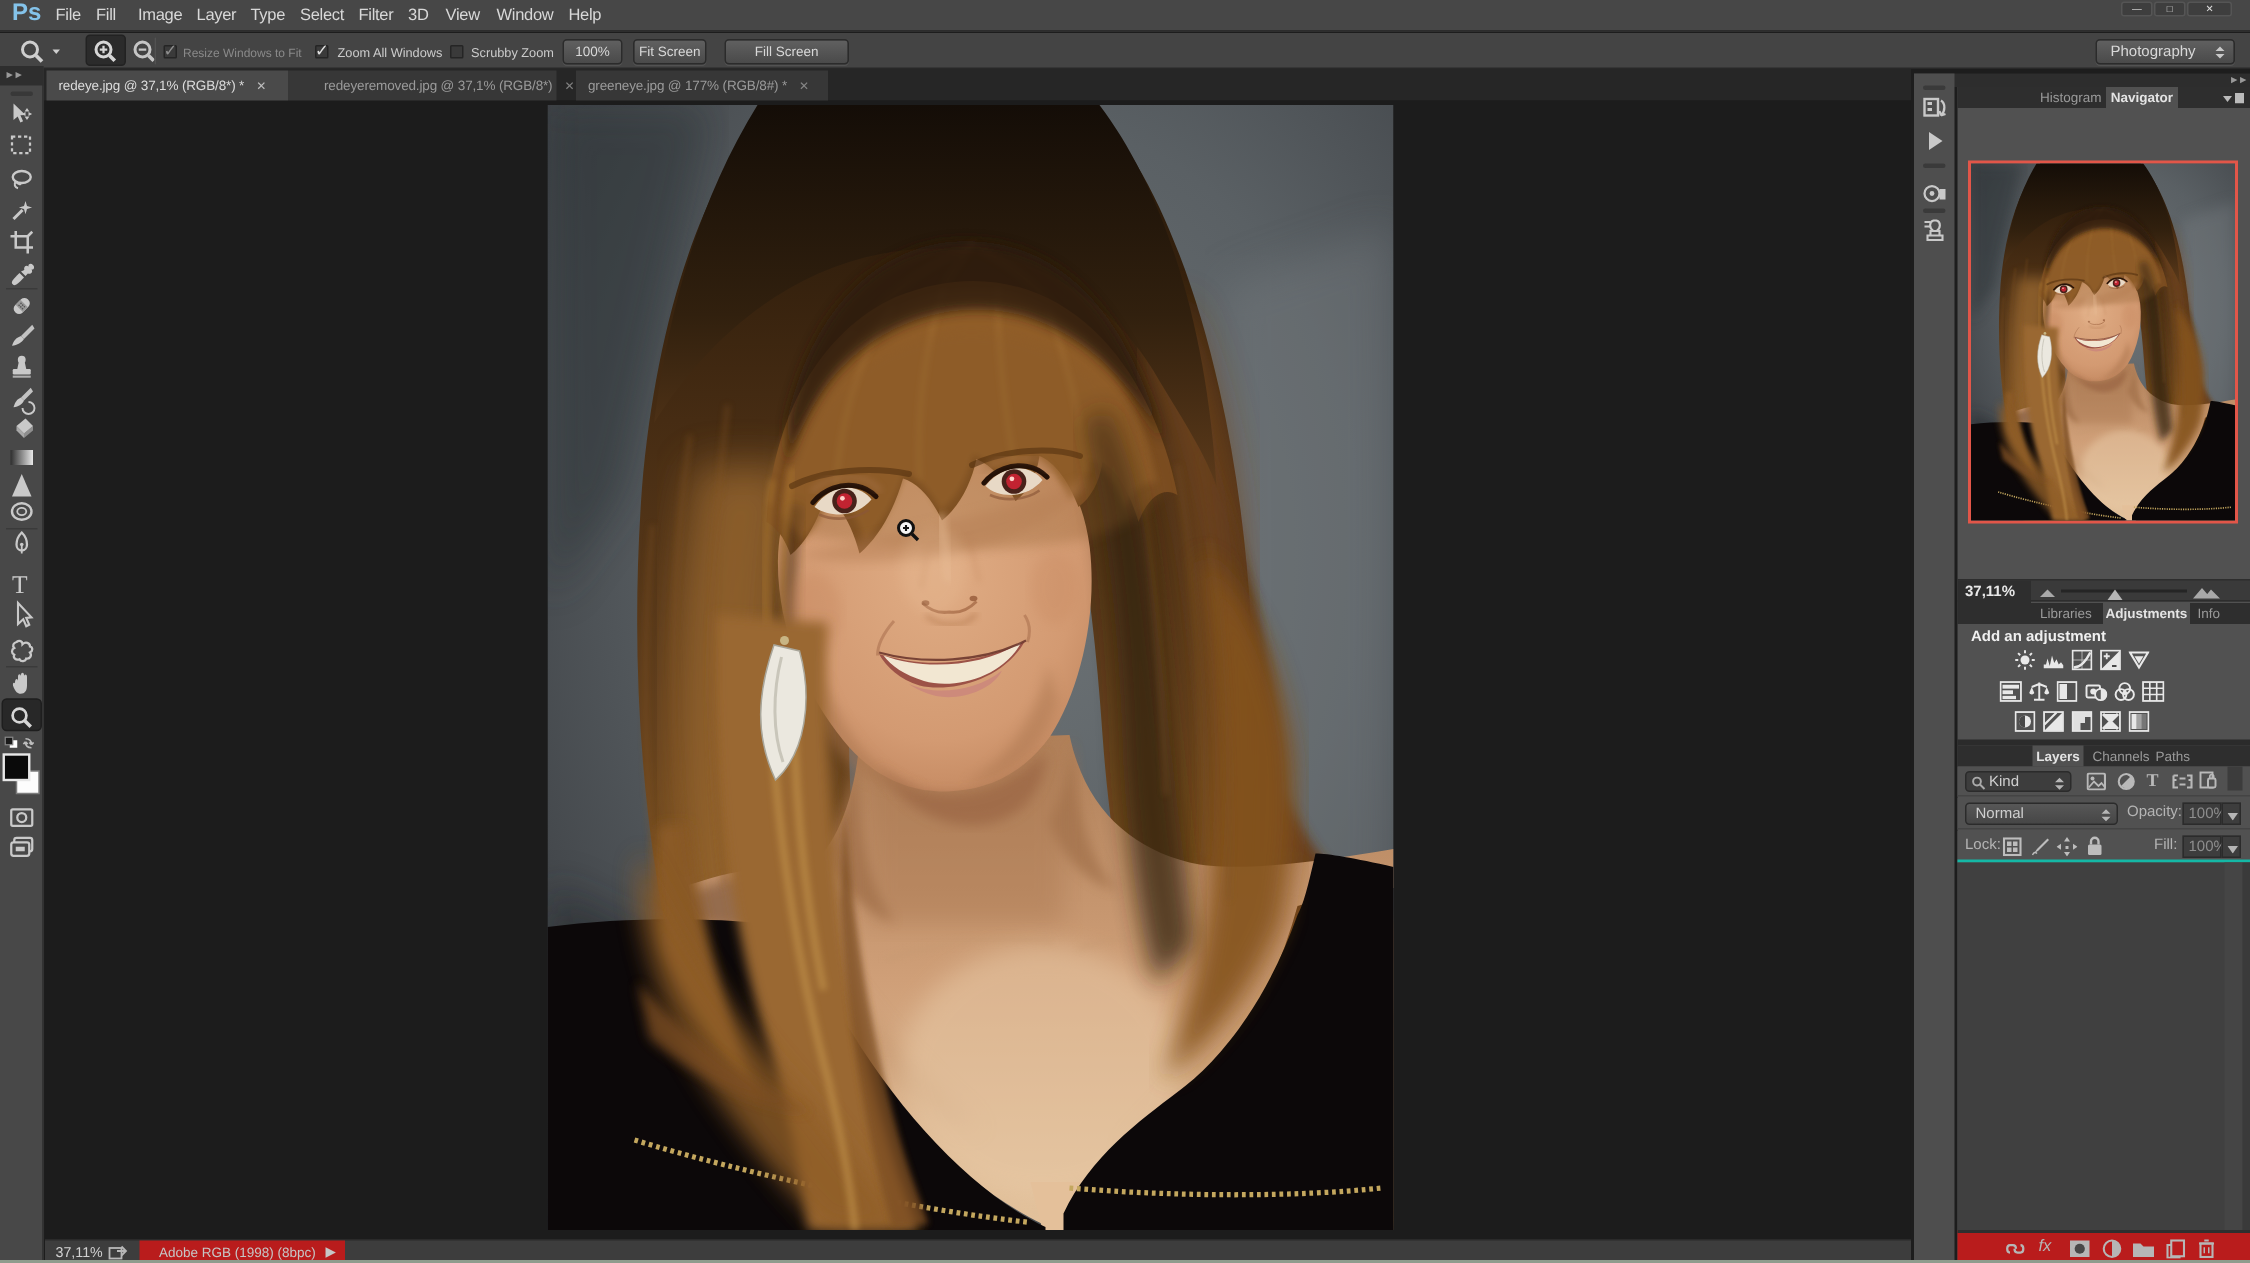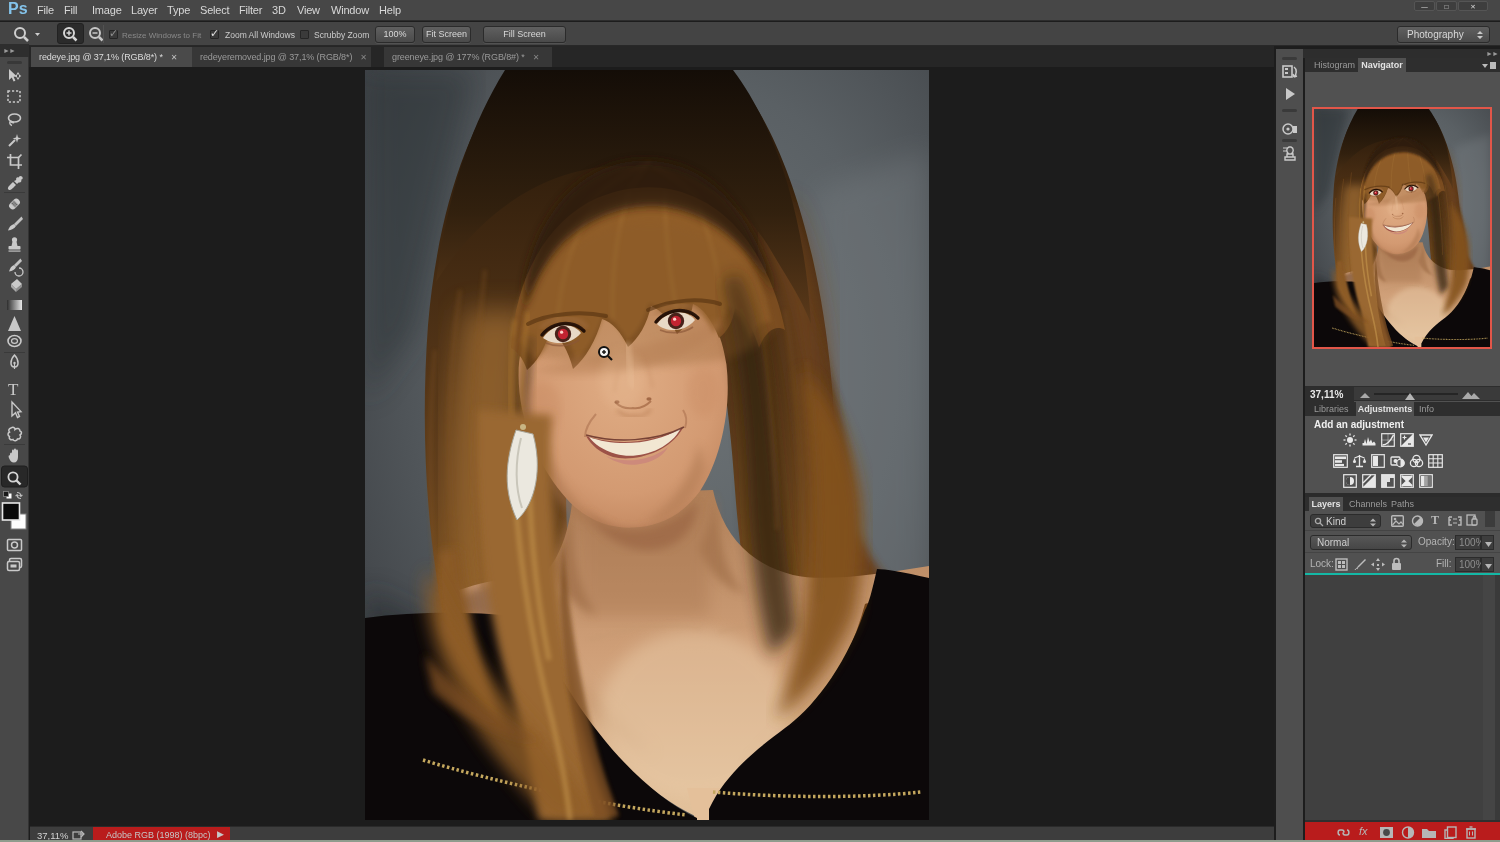--- a/index.html
+++ b/index.html
@@ -40,21 +40,21 @@
   #canvas { position:absolute; left:30px; top:67px; width:1244px; height:759px;
     background:#1c1c1c; }
   
   #dockstrip { position:absolute; left:1276px; top:49px; width:27px; height:793px;
     background:#4e4e4e; }
   #dockhead { position:absolute; left:1276px; top:49px; width:224px; height:9px;
     background:#2d2d2d; }
   #rpanels { position:absolute; left:1305px; top:58px; width:195px; height:784px;
     background:#515151; }
   .ptabrow { position:absolute; left:0; width:195px; height:14px; background:#2e2e2e; }
-  .ptab { position:absolute; top:0; height:14px; font-size:9px; line-height:14px; white-space:nowrap; }
+  .ptab { position:absolute; top:0; height:14px; font-size:9px; line-height:14px; white-space:nowrap;margin-left:46px; }
   .pmenu { position:absolute; right:4px; top:4px; width:14px; height:7px; }
   .field { background:#3d3d3d; border:1px solid #2b2b2b; }
   .ddl { border-radius:3px; background:linear-gradient(#575757,#464646);
     border:1px solid #2b2b2b; color:#cfcfcf; }
 </style>
 </head>
 <body>
 <div id="app">
 
   <svg width="0" height="0" style="position:absolute">
@@ -333,21 +333,21 @@
         <path d="M1,4 L4,1 L7,4 Z M1,6 L4,9 L7,6 Z" fill="#c8c8c8"></path>
       </svg>
     </span>
   </div>
 
   <div id="tabbar">
     <div class="dtab" style="left:2px;width:161px;background:#4a4a4a;color:#dcdcdc;">
       <span style="margin-left:8px">redeye.jpg @ 37,1% (RGB/8*) *</span><span class="x">✕</span>
     </div>
     <div class="dtab" style="left:163px;width:179px;background:#373737;color:#9a9a9a;">
-      <span style="margin-left:8px">redeyeremoved.jpg @ 37,1% (RGB/8*)</span><span class="x">✕</span>
+      <span style="margin-left:24px">redeyeremoved.jpg @ 37,1% (RGB/8*)</span><span class="x">✕</span>
     </div>
     <div class="dtab" style="left:343px;width:168px;background:#373737;color:#9a9a9a;margin-left:12px;">
       <span style="margin-left:8px">greeneye.jpg @ 177% (RGB/8#) *</span><span class="x">✕</span>
     </div>
   </div>
 
   <div id="toolbar">
     <div class="abs" style="left:0;top:0;width:29px;height:13px;background:#2e2e2e">
       <span class="abs" style="left:3px;top:3px;color:#9a9a9a;font-size:7px;letter-spacing:-1px">►►</span>
     </div>

